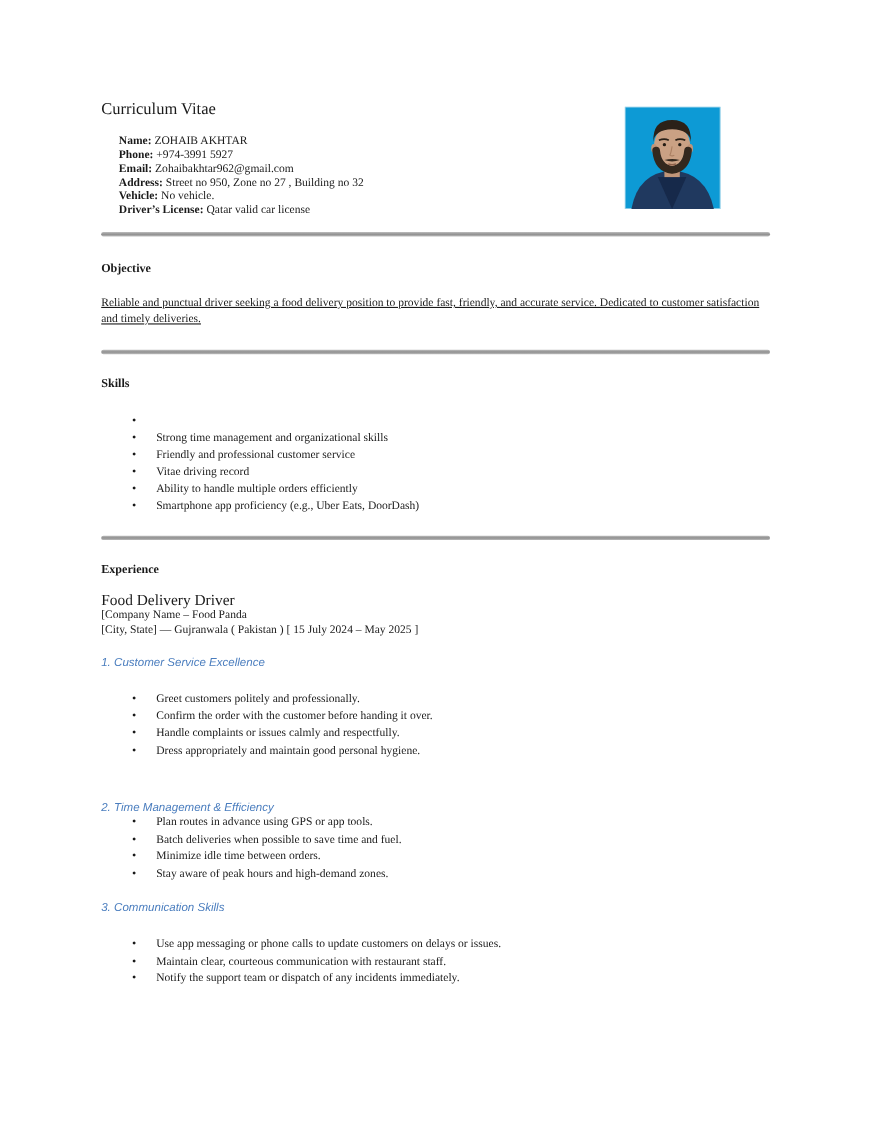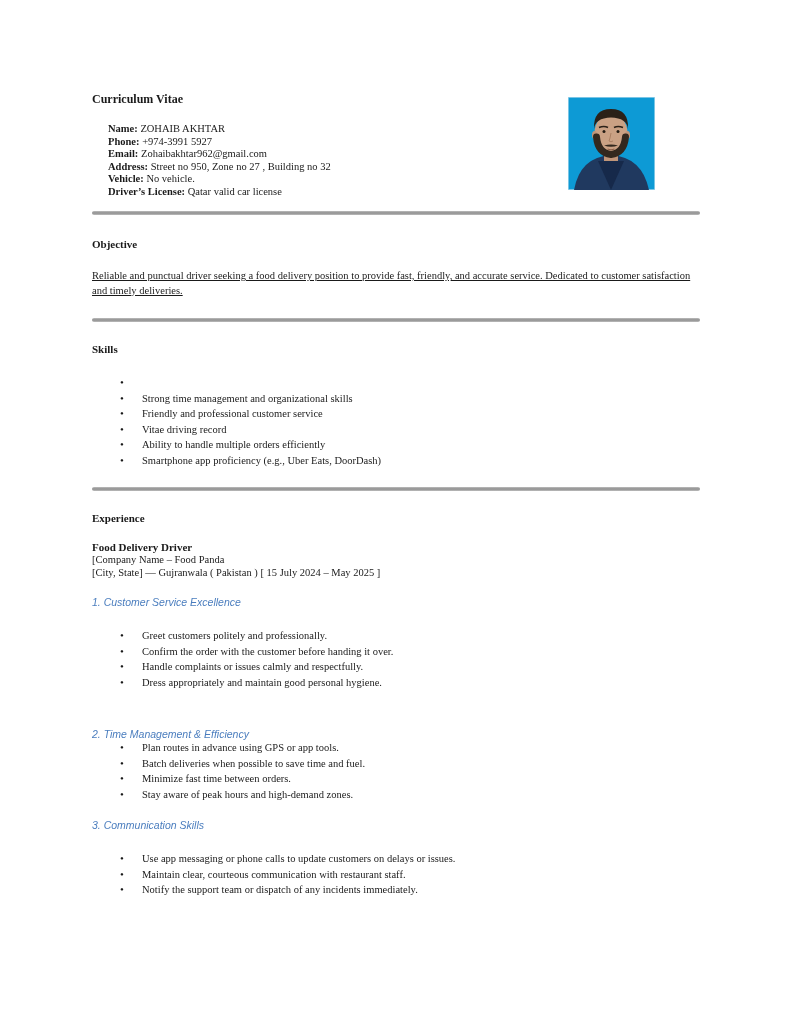--- a/index.html
+++ b/index.html
@@ -9,21 +9,21 @@
     margin:0 auto;
     background:#ffffff;
     font-family:"Liberation Serif", serif;
     color:#1a1a1a;
     overflow:hidden;
   }
   .content { position:absolute; left:92px; top:0; width:608px; height:100%; }
 
   .sec { position:absolute; left:0; right:0; }
 
-  .doc-title { top:92px; font-size:12px; font-weight:bold; }
+  .doc-title { top:92px; font-size:15px; font-weight:normal; }
 
   .contact { top:123px; font-size:10.5px; line-height:12.6px; }
   .contact .lbl { font-weight:bold;margin-left:16px; }
 
   .photo {
     position:absolute; left:568px; top:97px; width:87px; height:93px;
     display:block;
   }
 
   .divider {
@@ -40,21 +40,21 @@
   .obj-txt { top:268px; font-size:10.5px; line-height:15px;text-decoration:underline; }
   .skl-h   { top:343px; }
   .exp-h   { top:512px; }
 
   .bullets { }
   .bullet { display:flex; padding-left:28px; line-height:15.5px; font-size:10.5px; }
   .b-dot { width:22px; flex:0 0 22px; font-size:11px; }
   .skl-list { top:375px; }
 
   .job { top:541px; font-size:10.5px; line-height:12.8px; }
-  .job .job-title { font-weight:bold; font-size:11px; }
+  .job .job-title { font-weight:normal; font-size:14px; }
 
   .sub-h {
     font-family:"Liberation Sans", sans-serif;
     font-style:italic;
     font-size:10.5px;
     color:#4a7dbe;
   }
   .sub1-h { top:596px; }
   .sub1-l { top:628px; }
   .sub2-h { top:708px;margin-top:20px; }
@@ -178,21 +178,21 @@
       <div class="bullet">
           <span class="b-dot">•</span>
           <span class="b-text">Plan routes in advance using GPS or app tools.</span>
         </div>
       <div class="bullet">
           <span class="b-dot">•</span>
           <span class="b-text">Batch deliveries when possible to save time and fuel.</span>
         </div>
       <div class="bullet">
           <span class="b-dot">•</span>
-          <span class="b-text">Minimize fast time between orders.</span>
+          <span class="b-text">Minimize idle time between orders.</span>
         </div>
       <div class="bullet">
           <span class="b-dot">•</span>
           <span class="b-text">Stay aware of peak hours and high-demand zones.</span>
         </div>
     </div>
 
     <div class="sec sub-h sub3-h">3. Communication Skills</div>
     <div class="sec bullets sub3-l">
       <div class="bullet">

